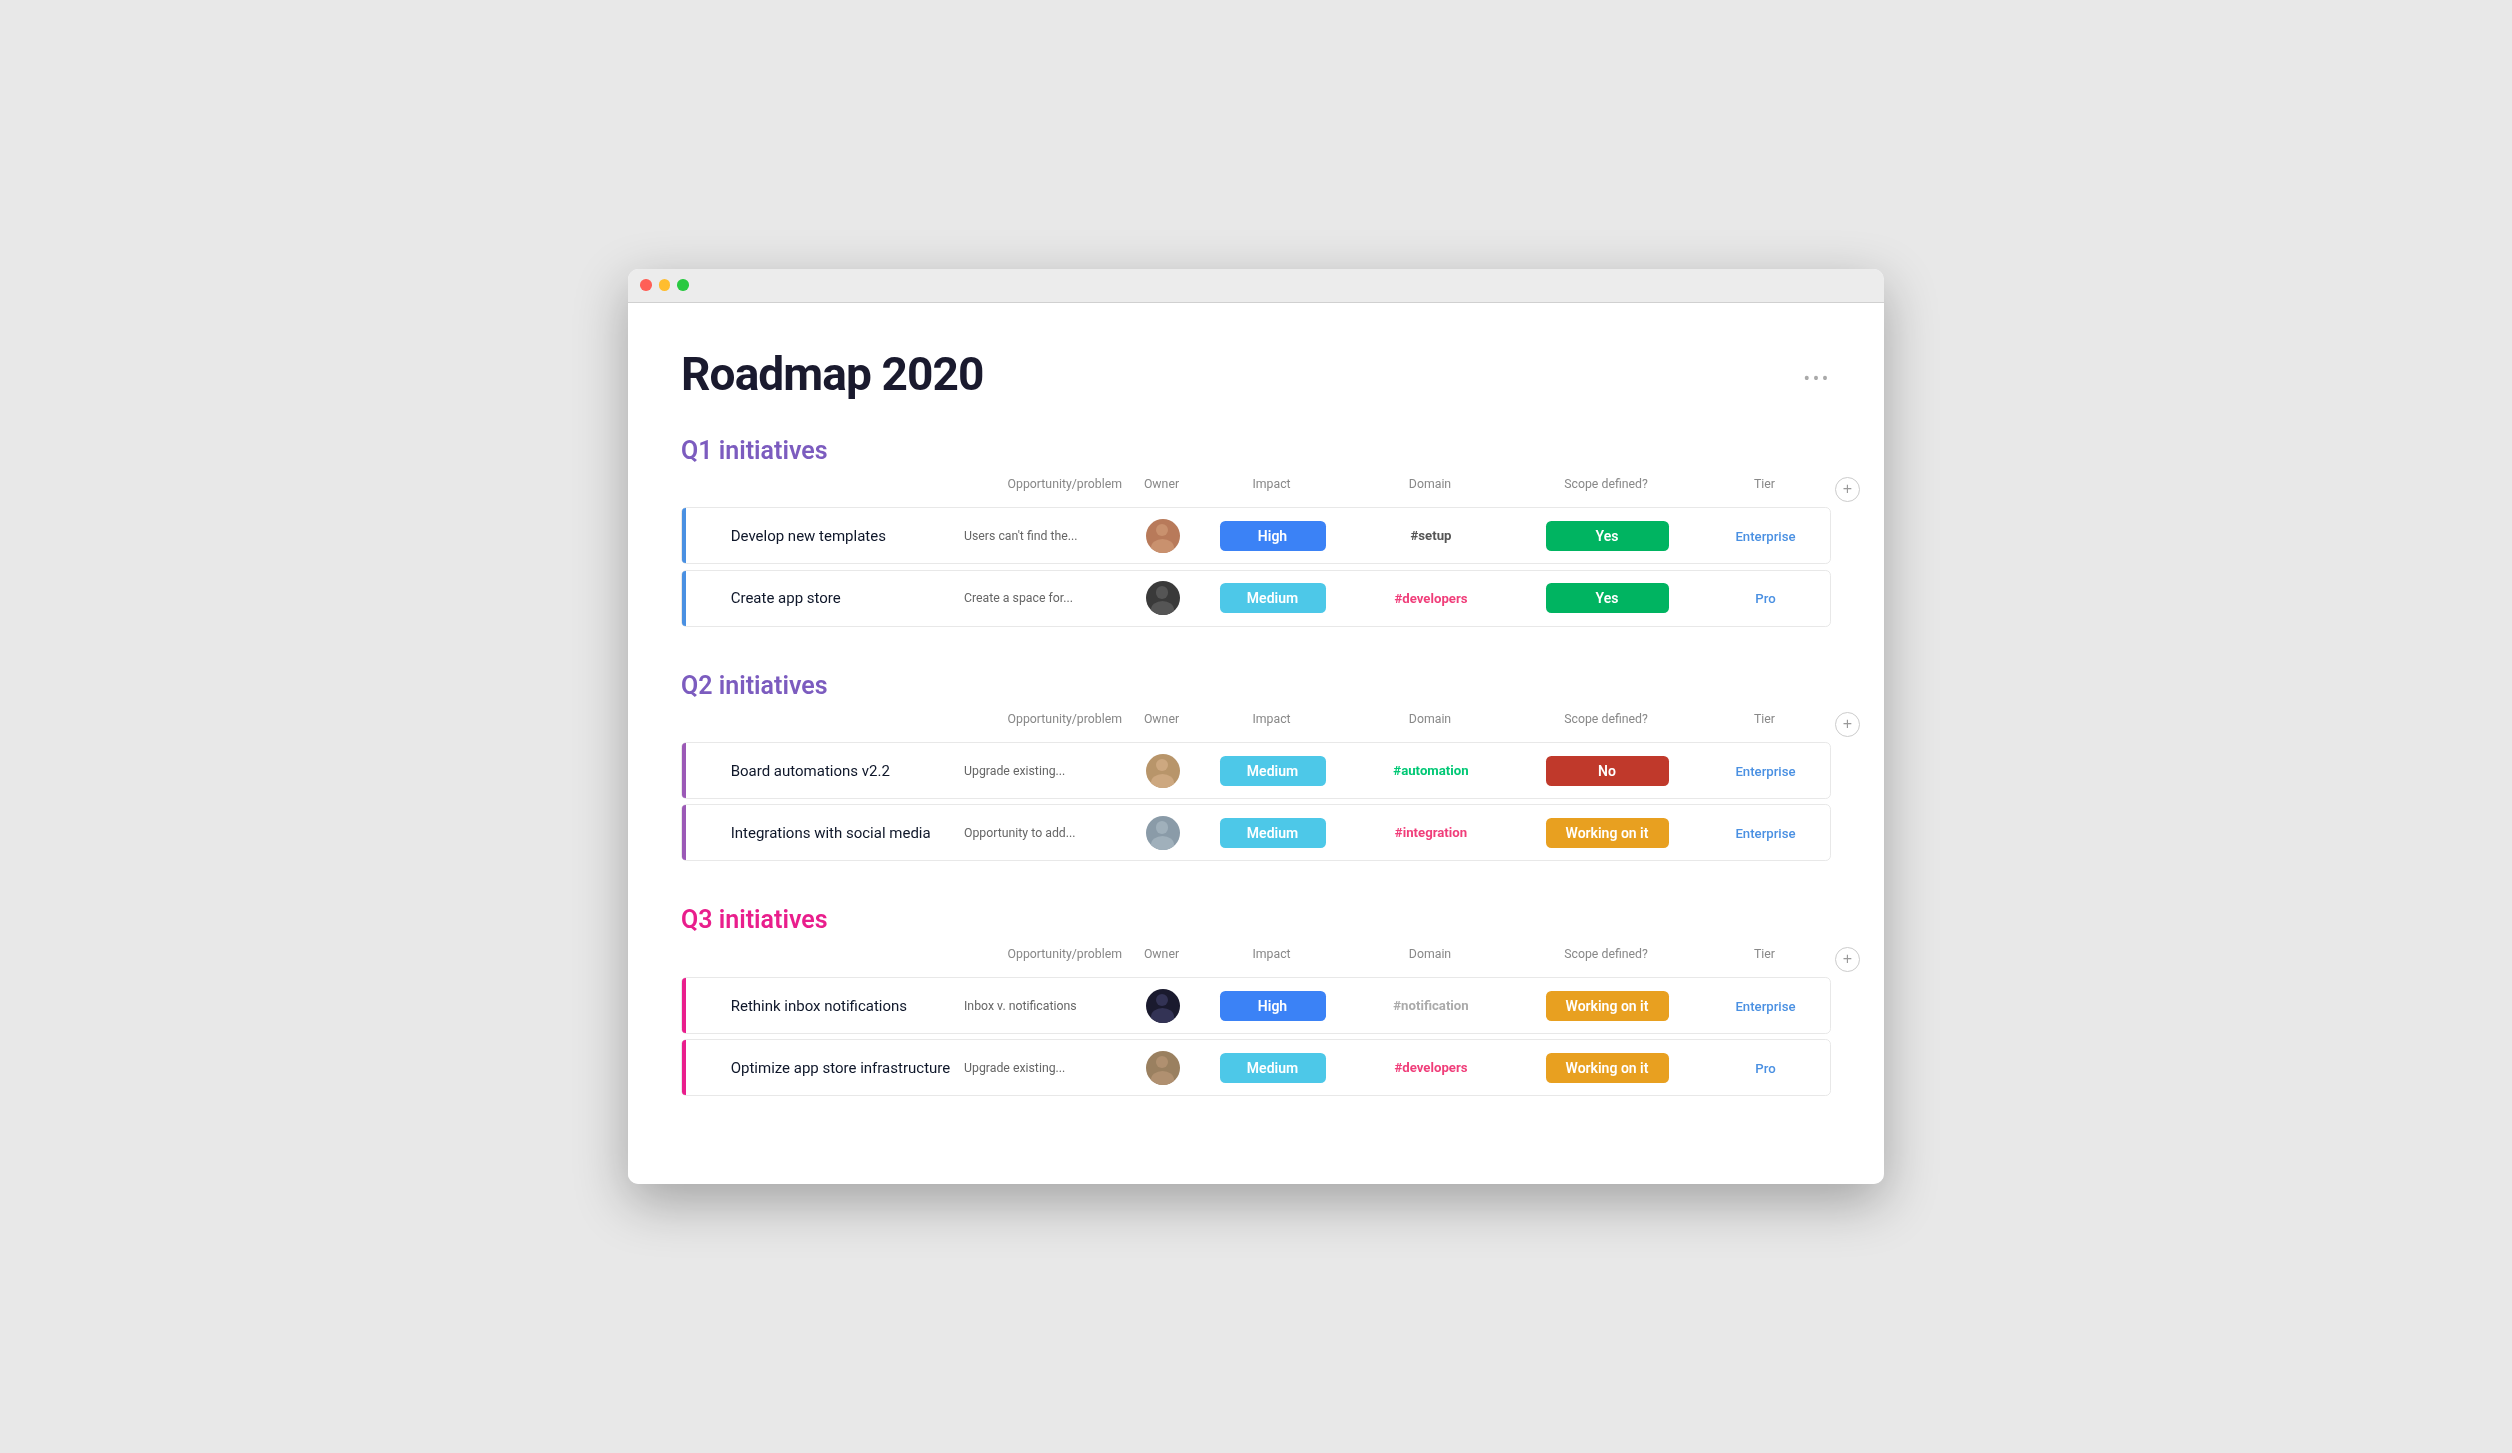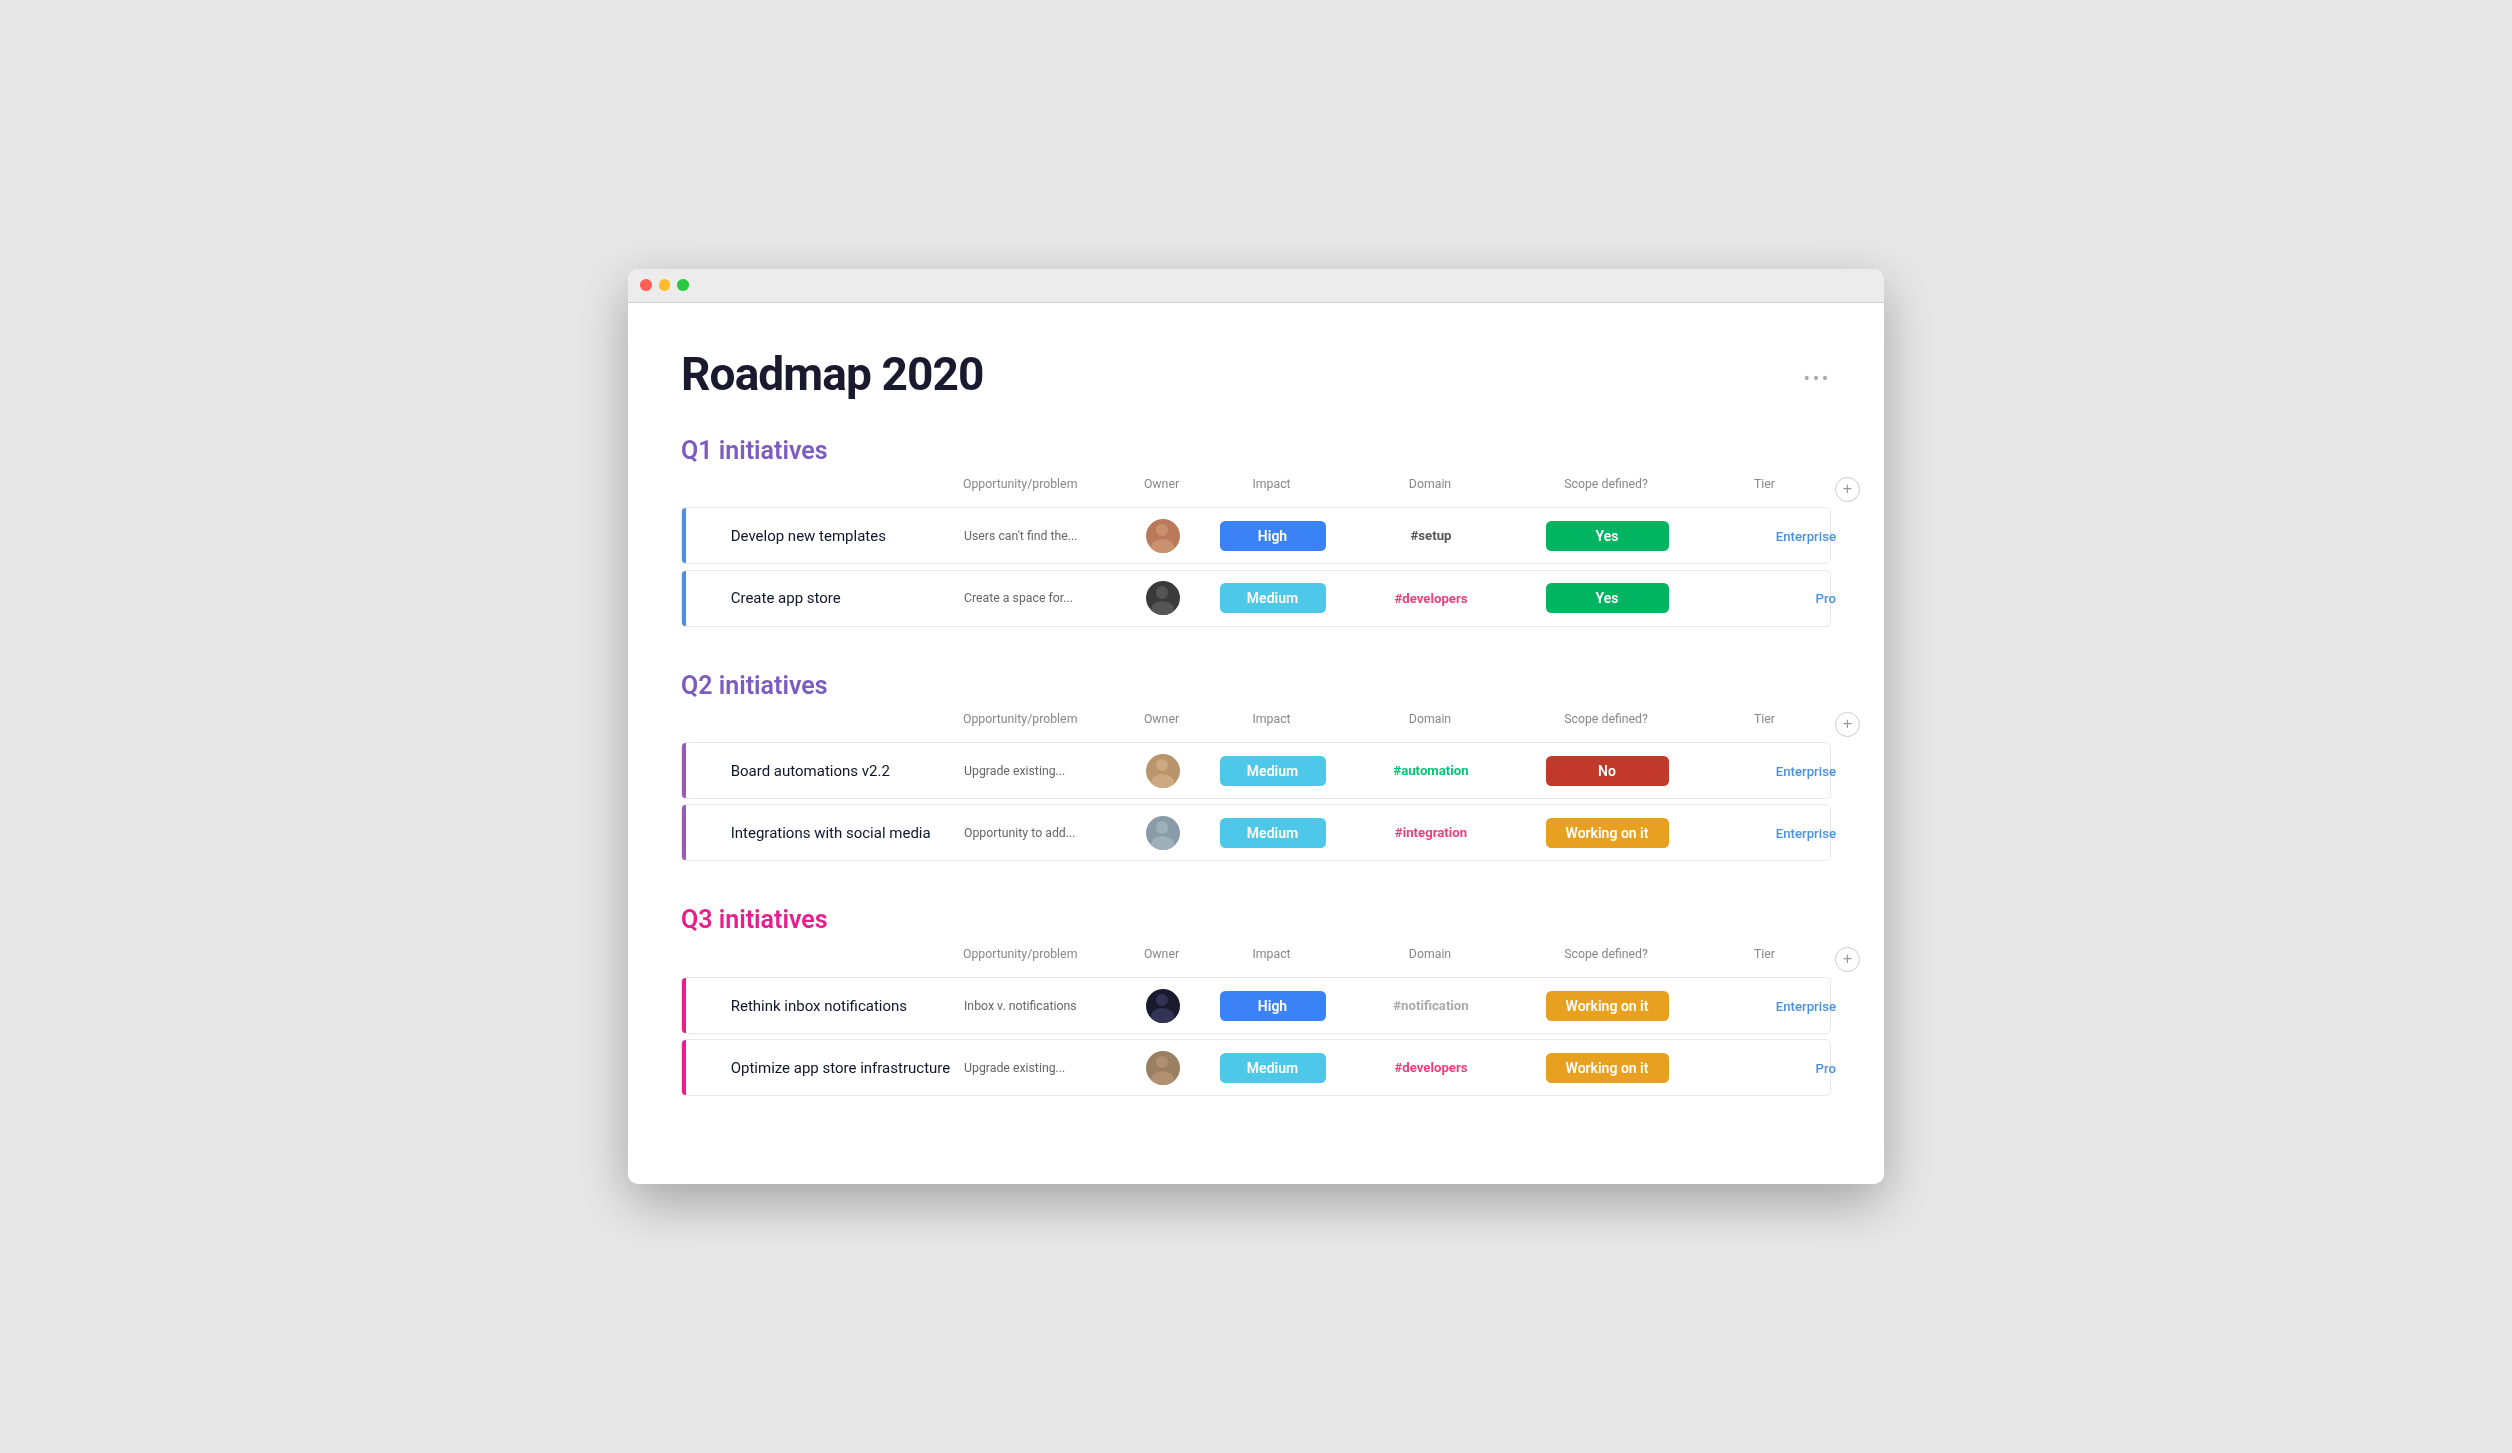--- a/index.html
+++ b/index.html
@@ -103,21 +103,21 @@
       grid-template-columns: 282px 159px 79px 141px 176px 176px 141px 35px;
       padding: 5.3px 0;
       color: #888;
       font-size: 12.3px;
       font-weight: 400;
     }
     .col-header {
       text-align: center;
     }
     .col-header:first-child { text-align: left; padding-left: 17.6px; }
-    .col-header:nth-child(2) { text-align: left; }
+    .col-header:nth-child(2) { text-align: right; }
     .table-row {
       display: grid;
       grid-template-columns: 282px 159px 79px 141px 176px 176px 141px 35px;
       align-items: center;
       border: 0.9px solid #e8e8e8;
       border-radius: 5.3px;
       margin-bottom: 5.3px;
       background: #fff;
       min-height: 55px;
       position: relative;
@@ -189,21 +189,21 @@
       font-size: 14px;
       font-weight: 600;
       color: #fff;
       text-align: center;
       min-width: 123px;
     }
     .scope-yes { background: #00b461; }
     .scope-no { background: #c0392b; }
     .scope-working { background: #e8a020; }
     .tier-cell {
-      text-align: right;
+      text-align: center;
     }
     .tier-link {
       color: #4a90e2;
       font-size: 13.2px;
       font-weight: 500;
       text-decoration: none;
       cursor: pointer;
     }
     .face-silhouette {
       width: 34px;

